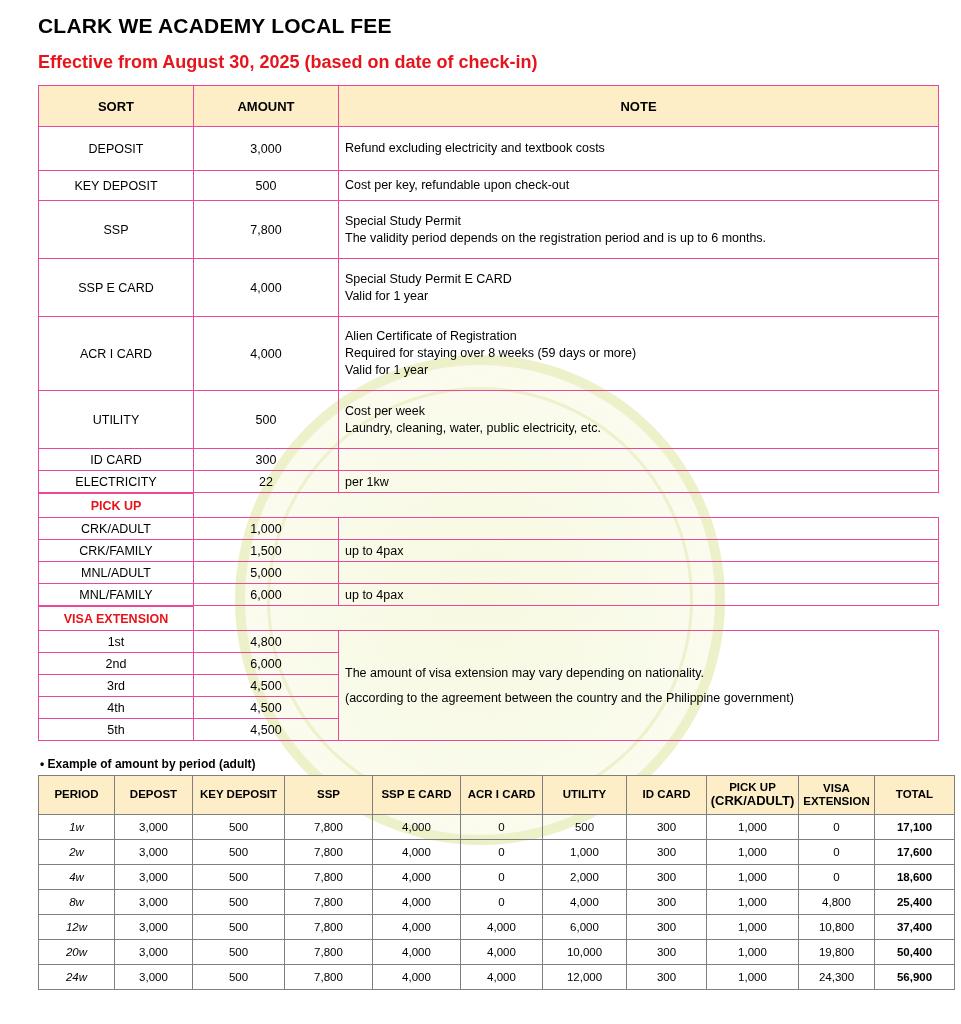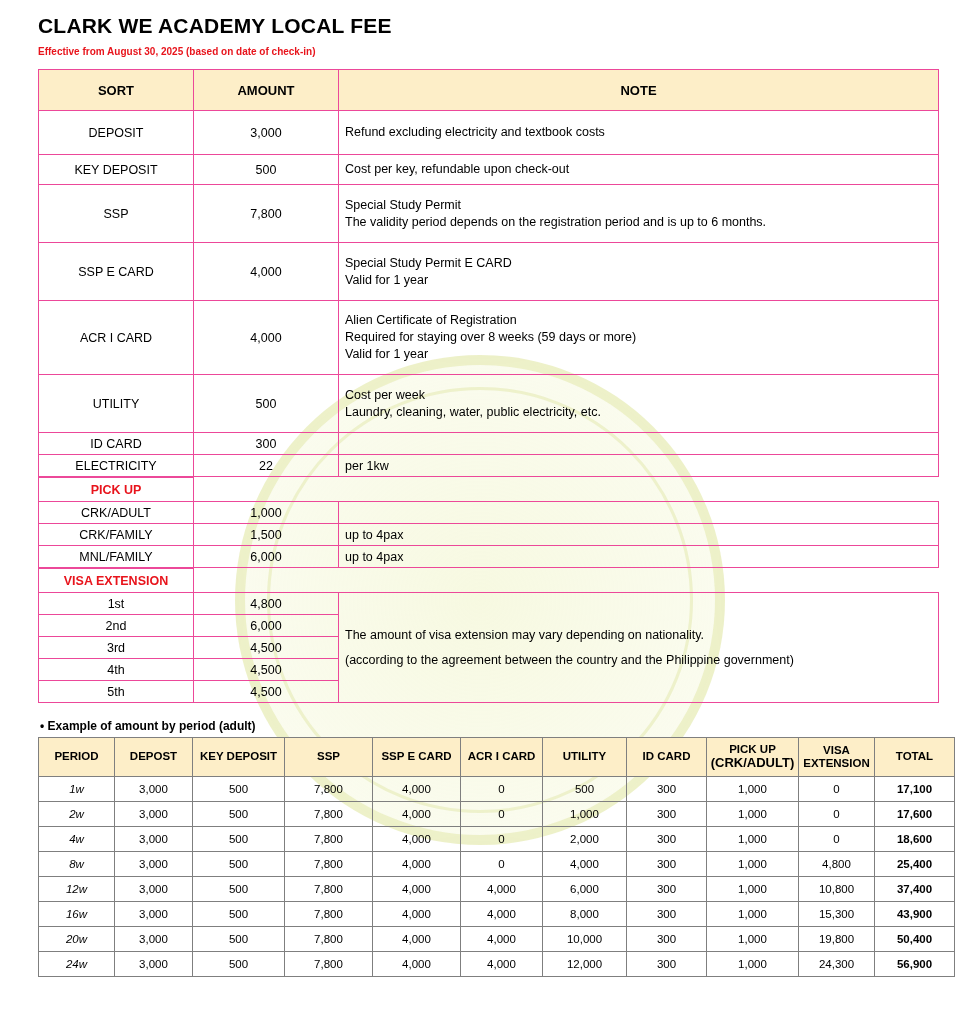--- a/index.html
+++ b/index.html
@@ -54,24 +54,24 @@
   }
   .content { position: relative; z-index: 2; padding-left: 16px; }
 
   h1.title {
     font-size: 21px;
     font-weight: bold;
     margin: 0 0 6px 0;
     letter-spacing: 0.2px;
   }
   .subtitle {
-    font-size: 10px;
+    font-size: 18px;
     font-weight: bold;
     color: #e8141c;
-    margin: 8px 0 12px 0;
+    margin: 14px 0 12px 0;
   }
 
   table {
     border-collapse: collapse;
     width: 100%;
     table-layout: fixed;
   }
   .fee-table td, .fee-table th {
     border: 1px solid #ec4899;
     font-size: 12.5px;
@@ -238,20 +238,25 @@
         </tr>
         <tr style="height:22px">
           <td class="col-sort">CRK/ADULT</td>
           <td class="col-amount">1,000</td>
           <td class="col-note"></td>
         </tr>
         <tr style="height:22px">
           <td class="col-sort">CRK/FAMILY</td>
           <td class="col-amount">1,500</td>
           <td class="col-note">up to 4pax</td>
+        </tr>
+        <tr style="height:22px">
+          <td class="col-sort">MNL/ADULT</td>
+          <td class="col-amount">5,000</td>
+          <td class="col-note"></td>
         </tr>
         <tr style="height:22px">
           <td class="col-sort">MNL/FAMILY</td>
           <td class="col-amount">6,000</td>
           <td class="col-note">up to 4pax</td>
         </tr>
       </tbody>
     </table>
 
     <table class="fee-table">
@@ -387,33 +392,20 @@
           <td>7,800</td>
           <td>4,000</td>
           <td>4,000</td>
           <td>6,000</td>
           <td>300</td>
           <td>1,000</td>
           <td>10,800</td>
           <td class="total">37,400</td>
         </tr>
         <tr>
-          <td>16w</td>
-          <td>3,000</td>
-          <td>500</td>
-          <td>7,800</td>
-          <td>4,000</td>
-          <td>4,000</td>
-          <td>8,000</td>
-          <td>300</td>
-          <td>1,000</td>
-          <td>15,300</td>
-          <td class="total">43,900</td>
-        </tr>
-        <tr>
           <td>20w</td>
           <td>3,000</td>
           <td>500</td>
           <td>7,800</td>
           <td>4,000</td>
           <td>4,000</td>
           <td>10,000</td>
           <td>300</td>
           <td>1,000</td>
           <td>19,800</td>

